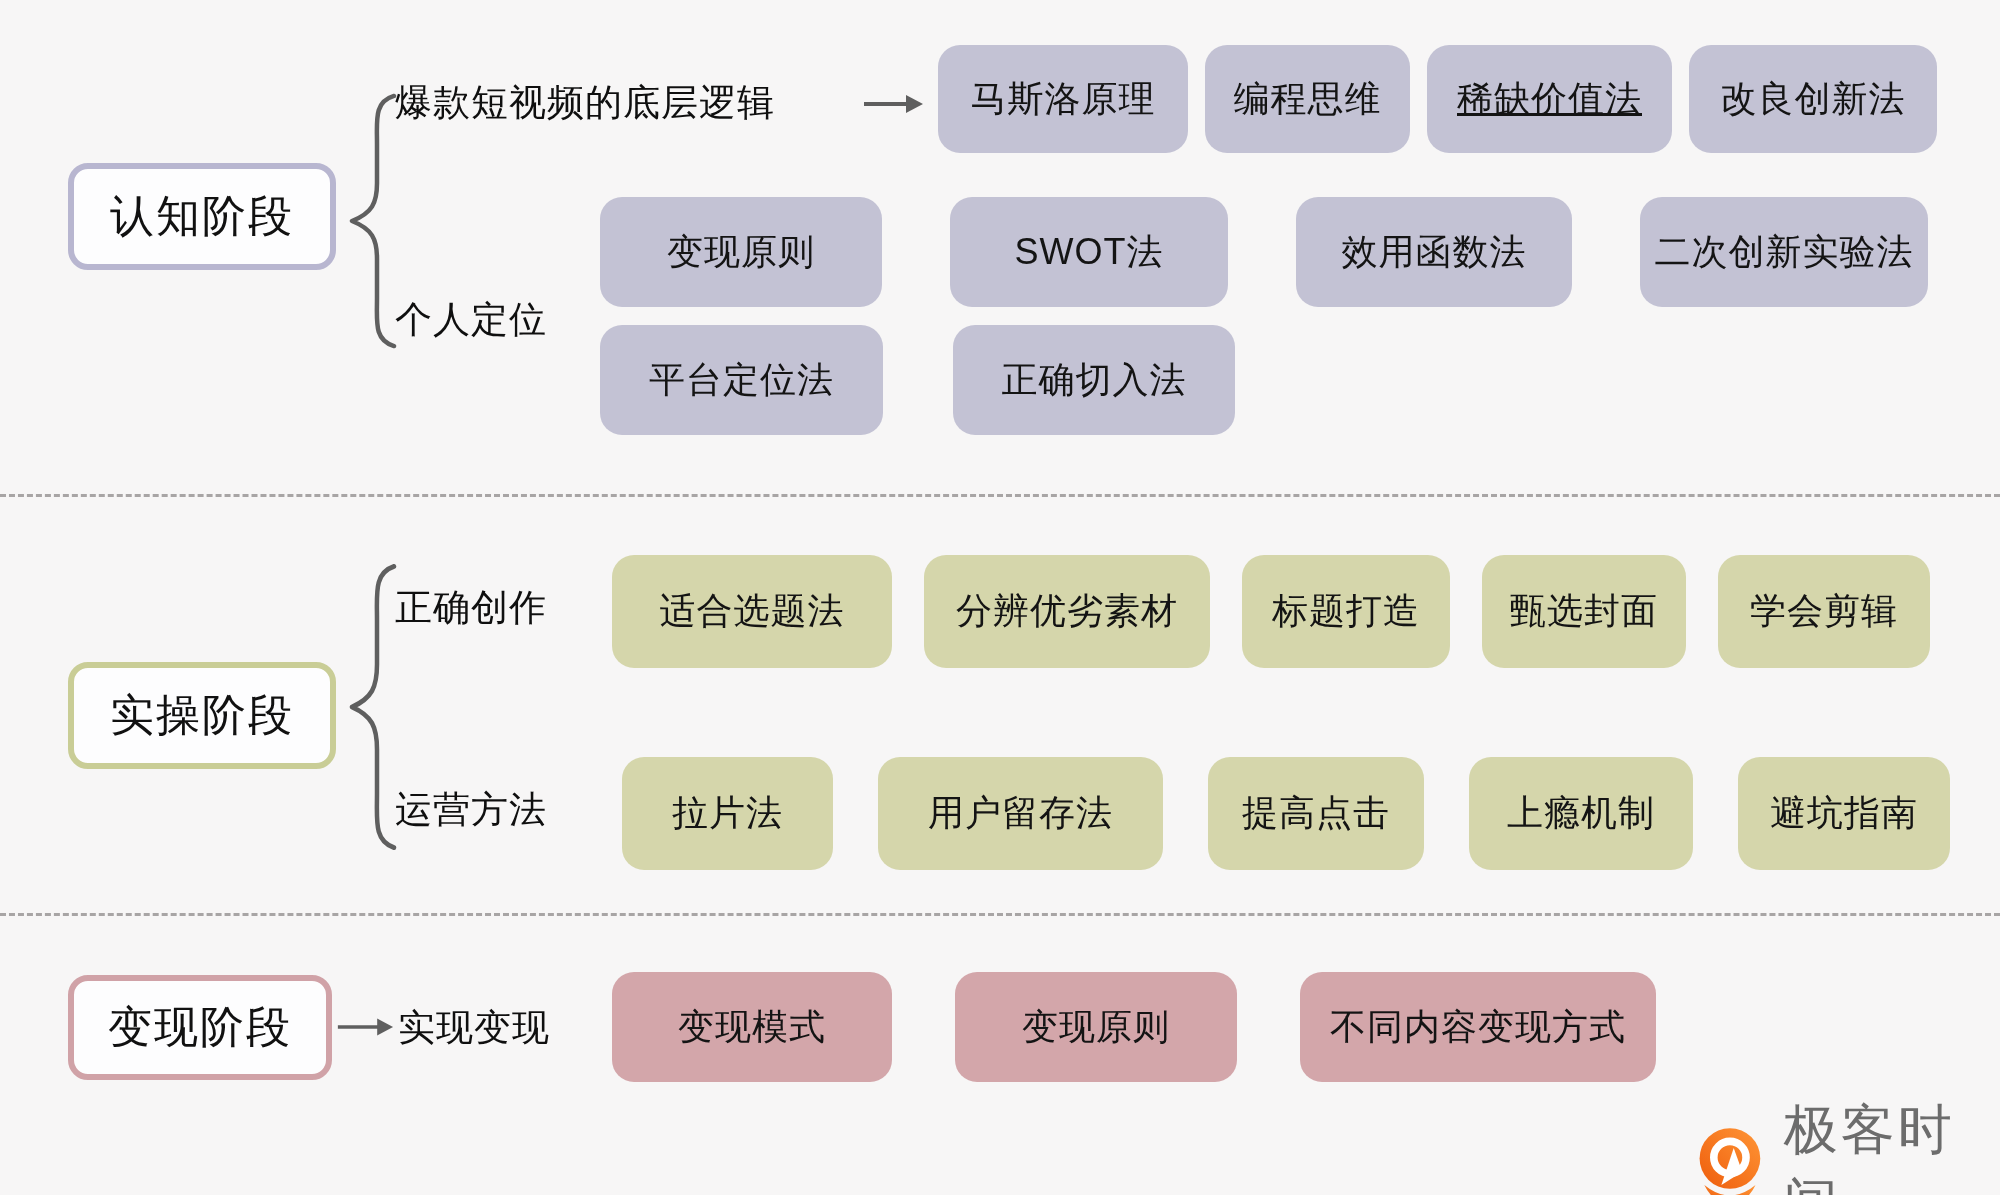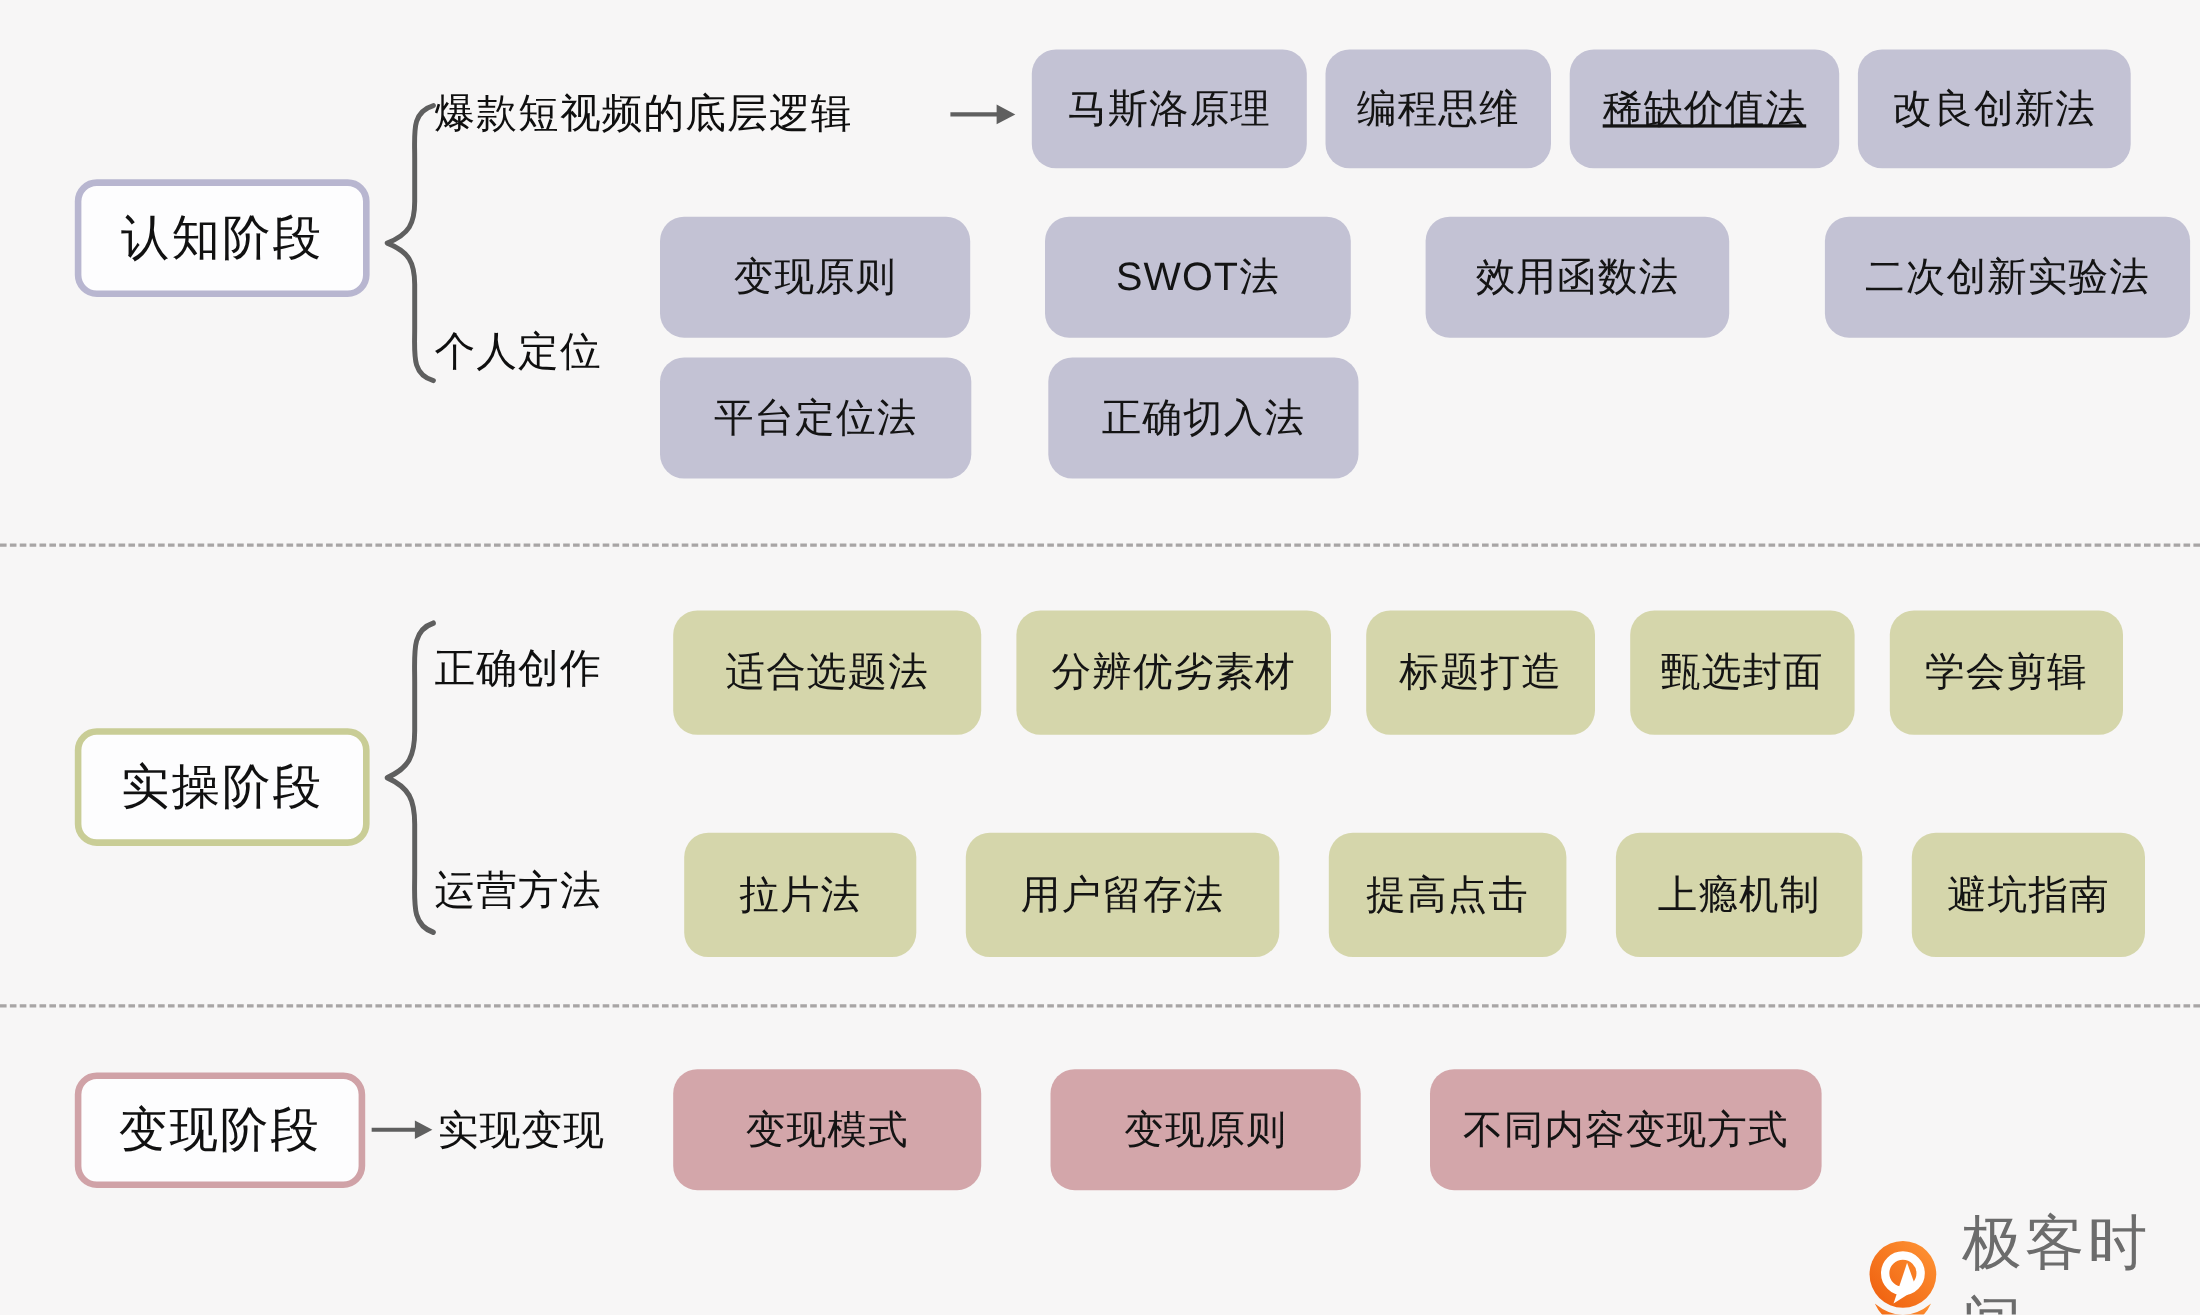--- a/index.html
+++ b/index.html
@@ -75,21 +75,21 @@
   <div class="box box-purple" style="width:245px;text-decoration:underline;">稀缺价值法</div>
   <div class="box box-purple" style="width:248px;">改良创新法</div>
 </div>
 
 <div class="branch-label" style="left:395px;top:295px;">个人定位</div>
 
 <div class="row" style="left:600px;top:197px;height:110px;gap:68px;">
   <div class="box box-purple" style="width:282px;">变现原则</div>
   <div class="box box-purple" style="width:278px;">SWOT法</div>
   <div class="box box-purple" style="width:276px;">效用函数法</div>
-  <div class="box box-purple" style="width:332px;margin-left:19px;">二次创新实验法</div>
+  <div class="box box-purple" style="width:288px;">二次创新实验法</div>
 </div>
 
 <div class="row" style="left:600px;top:325px;height:110px;gap:70px;">
   <div class="box box-purple" style="width:283px;">平台定位法</div>
   <div class="box box-purple" style="width:282px;">正确切入法</div>
 </div>
 
 <div class="divider" style="top:494px;"></div>
 
 <div class="root-node root-green" style="left:68px;top:662px;width:268px;height:107px;">

